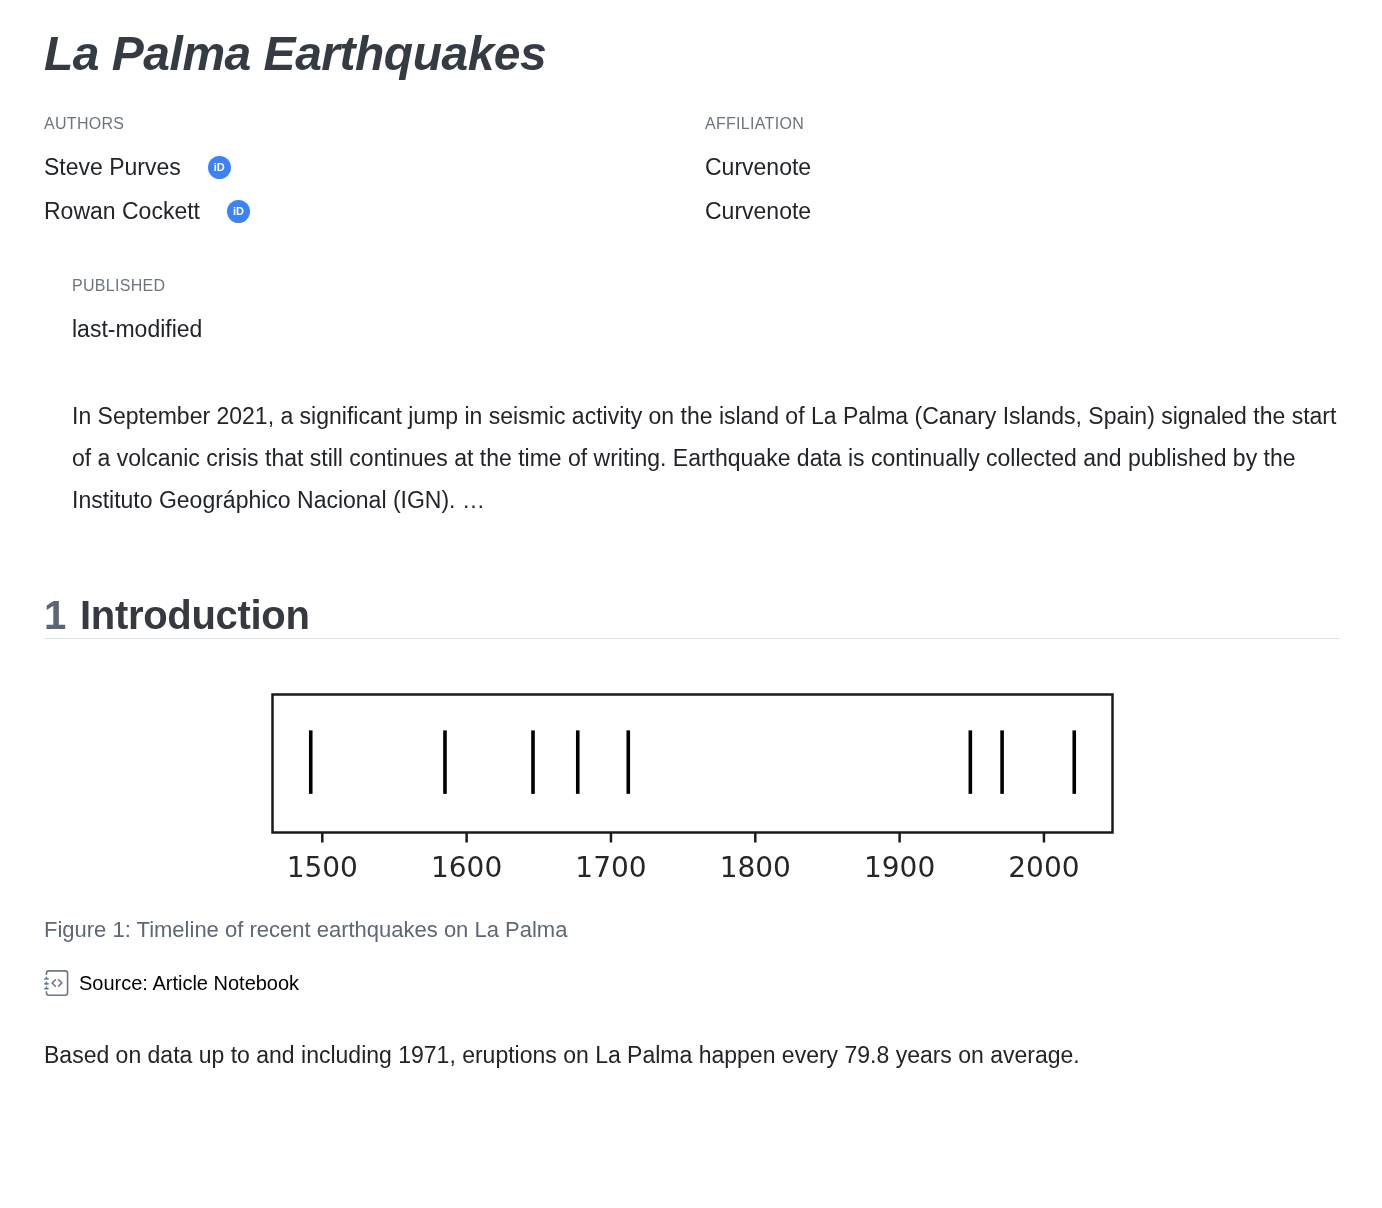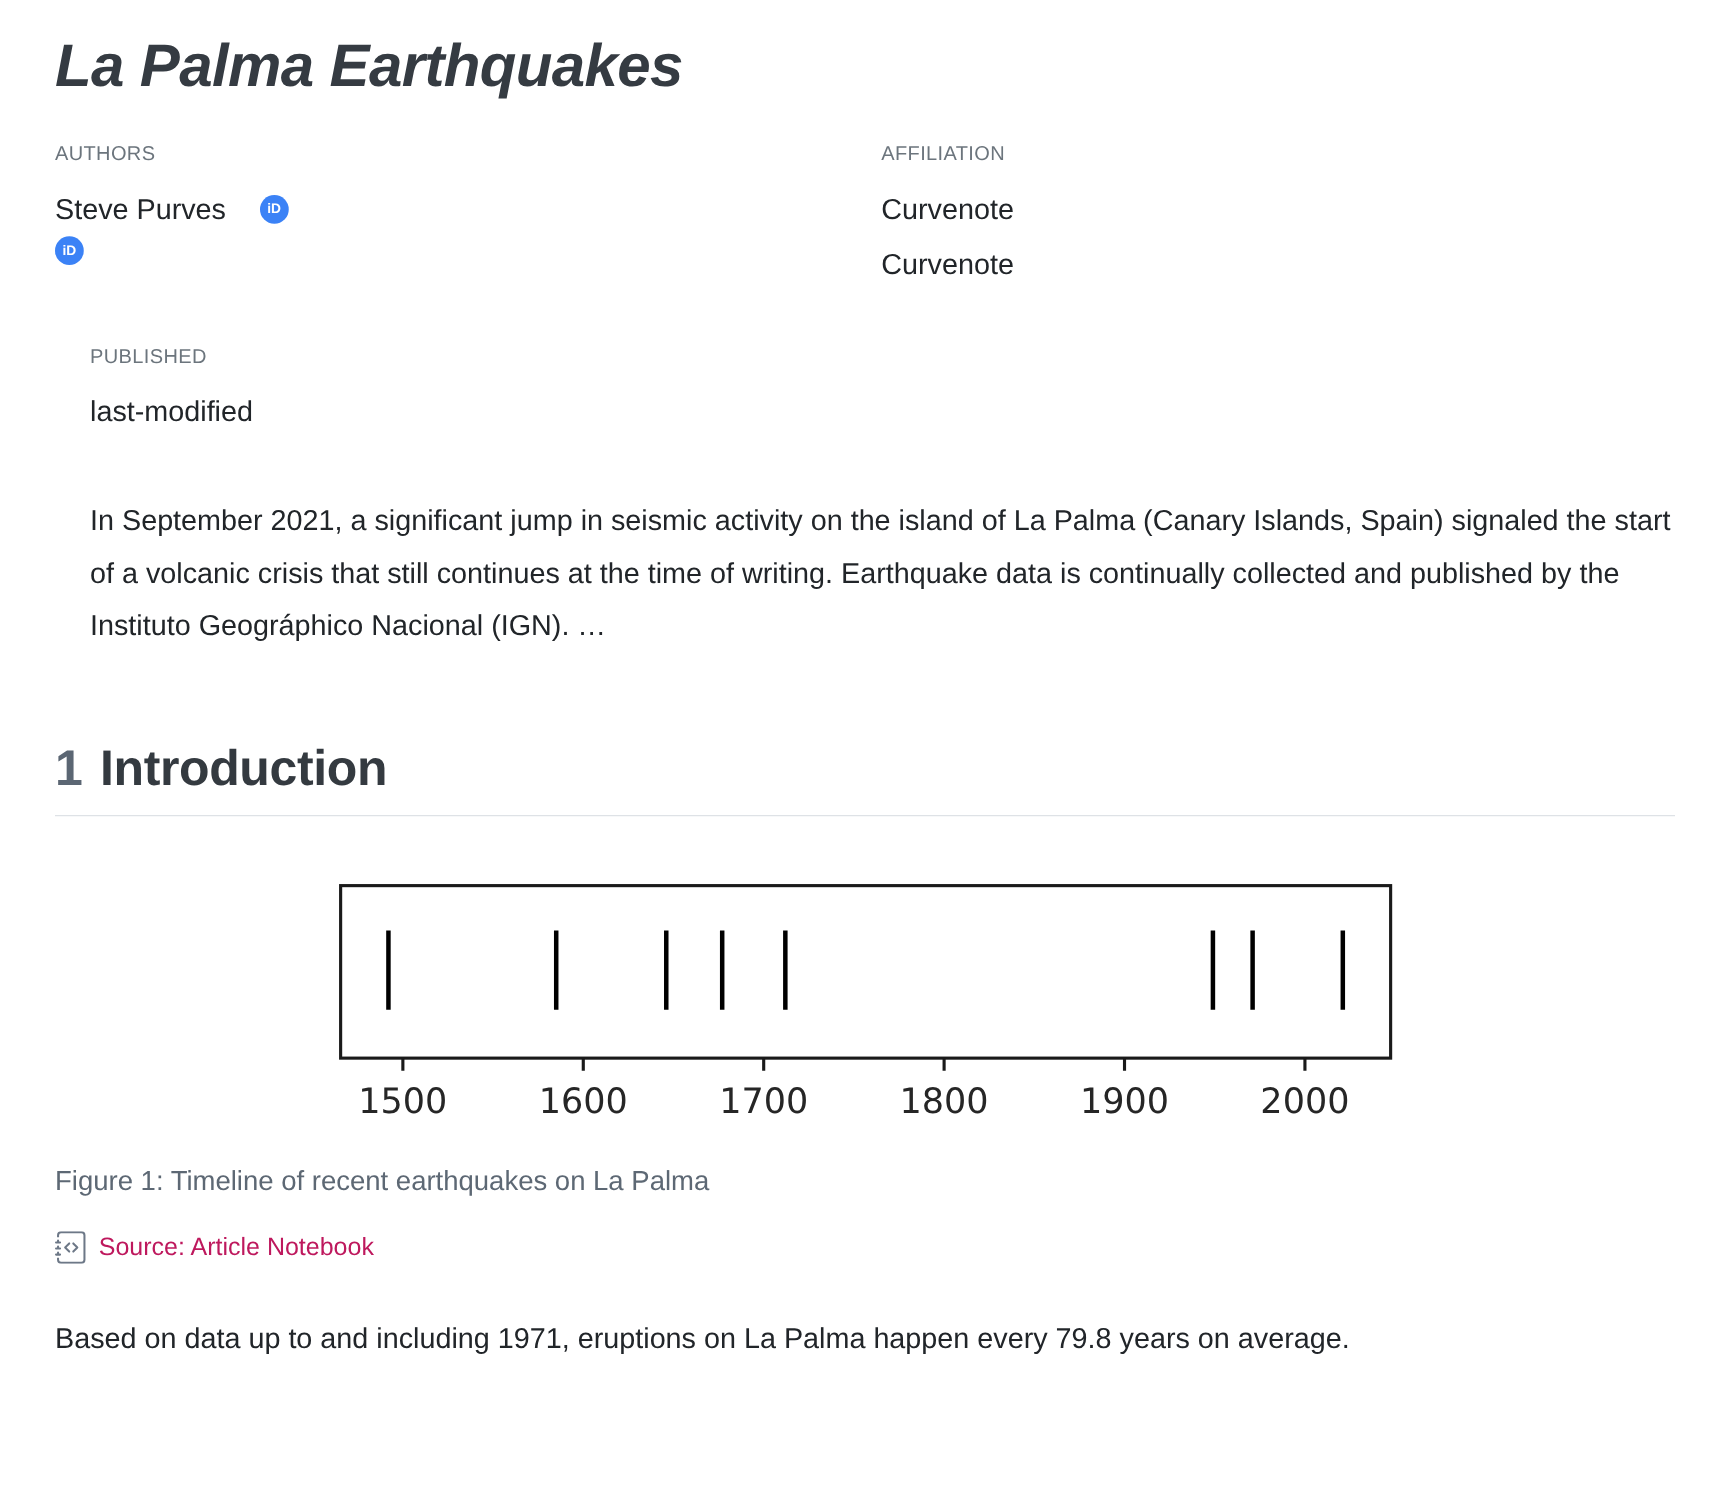--- a/index.html
+++ b/index.html
@@ -57,21 +57,20 @@
   .abstract-text {
     margin: 6px 0 0 0;
     font-size: 23px;
     line-height: 42px;
     color: #212529;
     max-width: 1300px;
   }
 
   h2.section-heading {
     margin: 72px 0 0 0;
-    padding-bottom: 14px;
     border-bottom: 1px solid #dee2e6;
     font-size: 40px;
     font-weight: 700;
     color: #343a40;
     letter-spacing: -0.3px;
   }
   .section-number { color: #5b6673; margin-right: 14px; }
 
   .figure-block { margin-top: 53px; }
   .chart-host { width: 845px; margin: 0 auto; display: block; }
@@ -80,21 +79,21 @@
     font-size: 22px;
     color: #5d6874;
   }
 
   .source-line {
     margin-top: 27px;
     display: flex;
     align-items: center;
     gap: 9px;
     font-size: 20px;
-    color: #be185d;
+    color: #000000;
     cursor: pointer;
     width: fit-content;
   }
   .source-line svg { display: block; }
 
   .body-paragraph {
     margin: 38px 0 0 0;
     font-size: 23px;
     line-height: 42px;
     color: #212529;
@@ -107,20 +106,21 @@
 <h1 class="page-title">La Palma Earthquakes</h1>
 
 <div class="meta-grid">
   <div>
     <div class="meta-label">AUTHORS</div>
     <div class="author-row">
       <span>Steve Purves</span>
       <span class="orcid-badge">iD</span>
     </div>
     <div class="author-row">
+      <span>Rowan Cockett</span>
       <span class="orcid-badge">iD</span>
     </div>
   </div>
   <div>
     <div class="meta-label">AFFILIATION</div>
     <div class="meta-value">Curvenote</div>
     <div class="meta-value">Curvenote</div>
   </div>
 </div>
 

